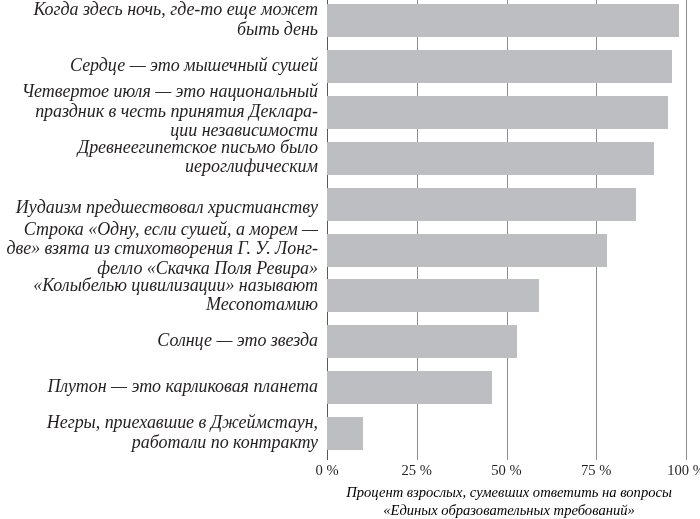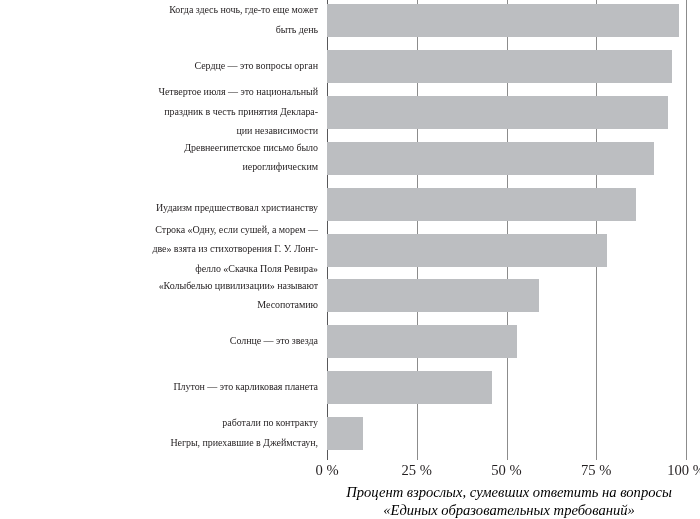--- a/index.html
+++ b/index.html
@@ -23,24 +23,25 @@
     left: 0;
     top: 0;
     width: 318px;
     height: 460px;
   }
   .cat-label {
     position: absolute;
     right: 0;
     width: 318px;
     text-align: right;
-    font-size: 10px;
+    font-size: 18px;
     line-height: 19.4px;
     color: #231f20;
     letter-spacing: -0.05px;
+    font-style: italic;
   }
 
   
   #plot {
     position: absolute;
     left: 327px;
     top: 0;
     width: 359px;
     height: 460px;
   }
@@ -99,21 +100,21 @@
 <body>
 
 <div id="page">
 
   <div id="labels">
       <div class="cat-label" style="top: 0.1px;">
         <div>Когда здесь ночь, где-то еще может</div>
         <div>быть день</div>
       </div>
       <div class="cat-label" style="top: 55.7px;">
-        <div>Сердце — это вопросы орган</div>
+        <div>Сердце — это мышечный сушей</div>
       </div>
       <div class="cat-label" style="top: 82.2px; padding-left: 38px;">
         <div>Четвертое июля — это национальный</div>
         <div>праздник в честь принятия Деклара-</div>
         <div>ции независимости</div>
       </div>
       <div class="cat-label" style="top: 137.8px; padding-left: 32px;">
         <div>Древнеегипетское письмо было</div>
         <div>иероглифическим</div>
       </div>
@@ -129,22 +130,22 @@
         <div>«Колыбелью цивилизации» называют</div>
         <div>Месопотамию</div>
       </div>
       <div class="cat-label" style="top: 331.1px;">
         <div>Солнце — это звезда</div>
       </div>
       <div class="cat-label" style="top: 377px;">
         <div>Плутон — это карликовая планета</div>
       </div>
       <div class="cat-label" style="top: 413.2px;">
+        <div>Негры, приехавшие в Джеймстаун,</div>
         <div>работали по контракту</div>
-        <div>Негры, приехавшие в Джеймстаун,</div>
       </div>
     </div>
 
   <div id="plot">
     <div id="gridlines">
         <div class="gridline axis" style="left: 0px;"></div>
         <div class="gridline" style="left: 89.75px;"></div>
         <div class="gridline" style="left: 179.5px;"></div>
         <div class="gridline" style="left: 269.25px;"></div>
         <div class="gridline" style="left: 359px;"></div>

